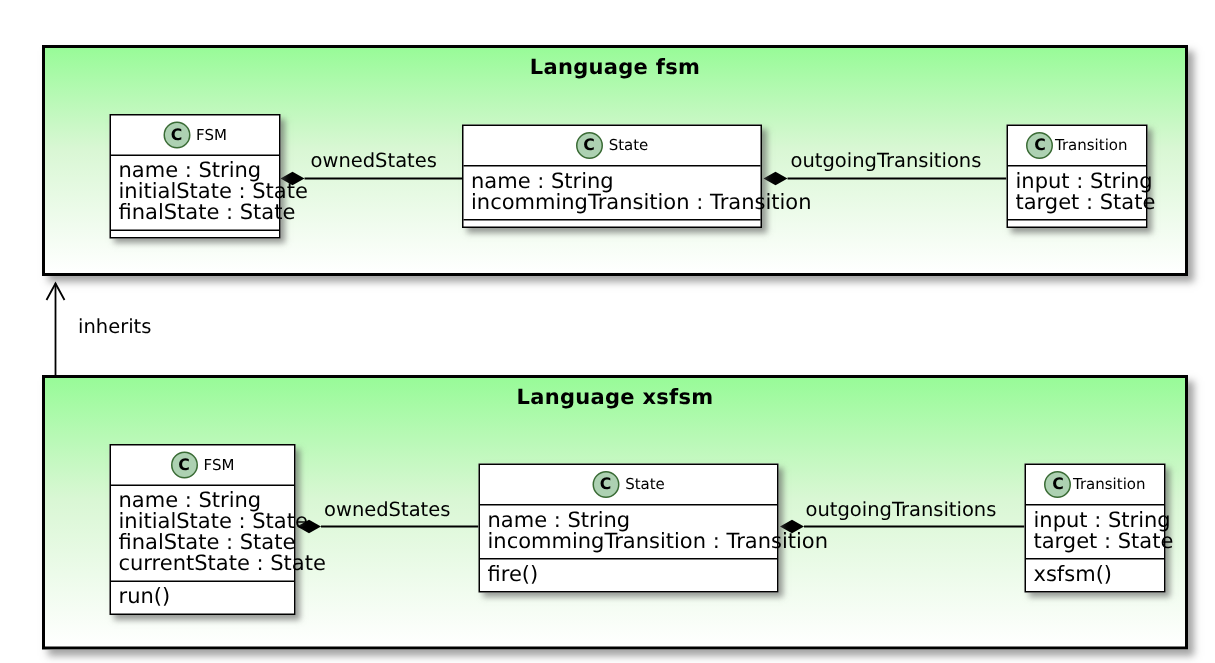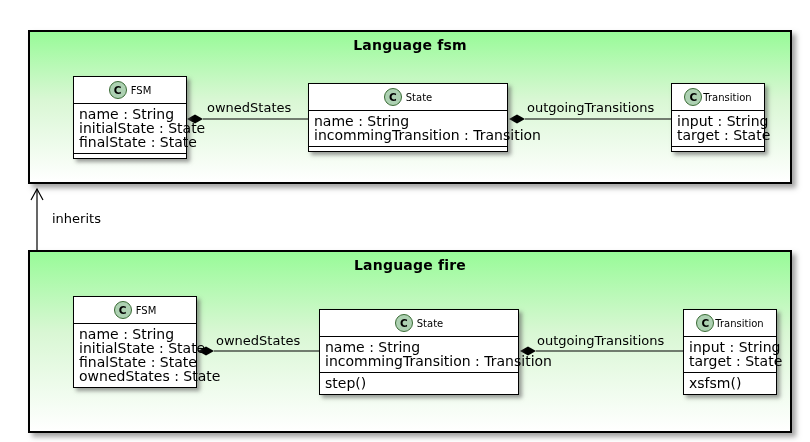--- a/index.html
+++ b/index.html
@@ -44,21 +44,21 @@
 </head>
 <body>
 
 <div class="canvas">
 
   <section class="package" style="left:28px; top:30px; width:760px; height:150px;">
     <div class="pkg-title">Language fsm</div>
   </section>
 
   <section class="package" style="left:28px; top:250px; width:760px; height:179px;">
-    <div class="pkg-title">Language fire</div>
+    <div class="pkg-title">Language xsfsm</div>
   </section>
 
   <svg class="connectors" width="810" height="442">
 
     <polygon points="187,119 195,114.5 203,119 195,123.5" fill="#000"></polygon>
     <line x1="203" y1="119" x2="308" y2="119" stroke="#000" stroke-width="1.2"></line>
 
     <polygon points="509,119 517,114.5 525,119 517,123.5" fill="#000"></polygon>
     <line x1="525" y1="119" x2="671" y2="119" stroke="#000" stroke-width="1.2"></line>
 
@@ -111,35 +111,38 @@
 
   <div class="class-box" style="left:73px; top:296px; width:122px;">
     <div class="class-title">
       <span class="c-icon">C</span>
       <span class="class-name">FSM</span>
     </div>
     <div class="members">
       <div>name : String</div>
       <div>initialState : State</div>
       <div>finalState : State</div>
-      <div>ownedStates : State</div>
+      <div>currentState : State</div>
+    </div>
+    <div class="members">
+      <div>run()</div>
     </div>
   </div>
 
   <div class="class-box" style="left:319px; top:309px; width:198px;">
     <div class="class-title">
       <span class="c-icon">C</span>
       <span class="class-name">State</span>
     </div>
     <div class="members">
       <div>name : String</div>
       <div>incommingTransition : Transition</div>
     </div>
     <div class="members">
-      <div>step()</div>
+      <div>fire()</div>
     </div>
   </div>
 
   <div class="class-box" style="left:683px; top:309px; width:92px;">
     <div class="class-title" style="gap:1px; padding:4px 2px;">
       <span class="c-icon">C</span>
       <span class="class-name">Transition</span>
     </div>
     <div class="members">
       <div>input : String</div>

